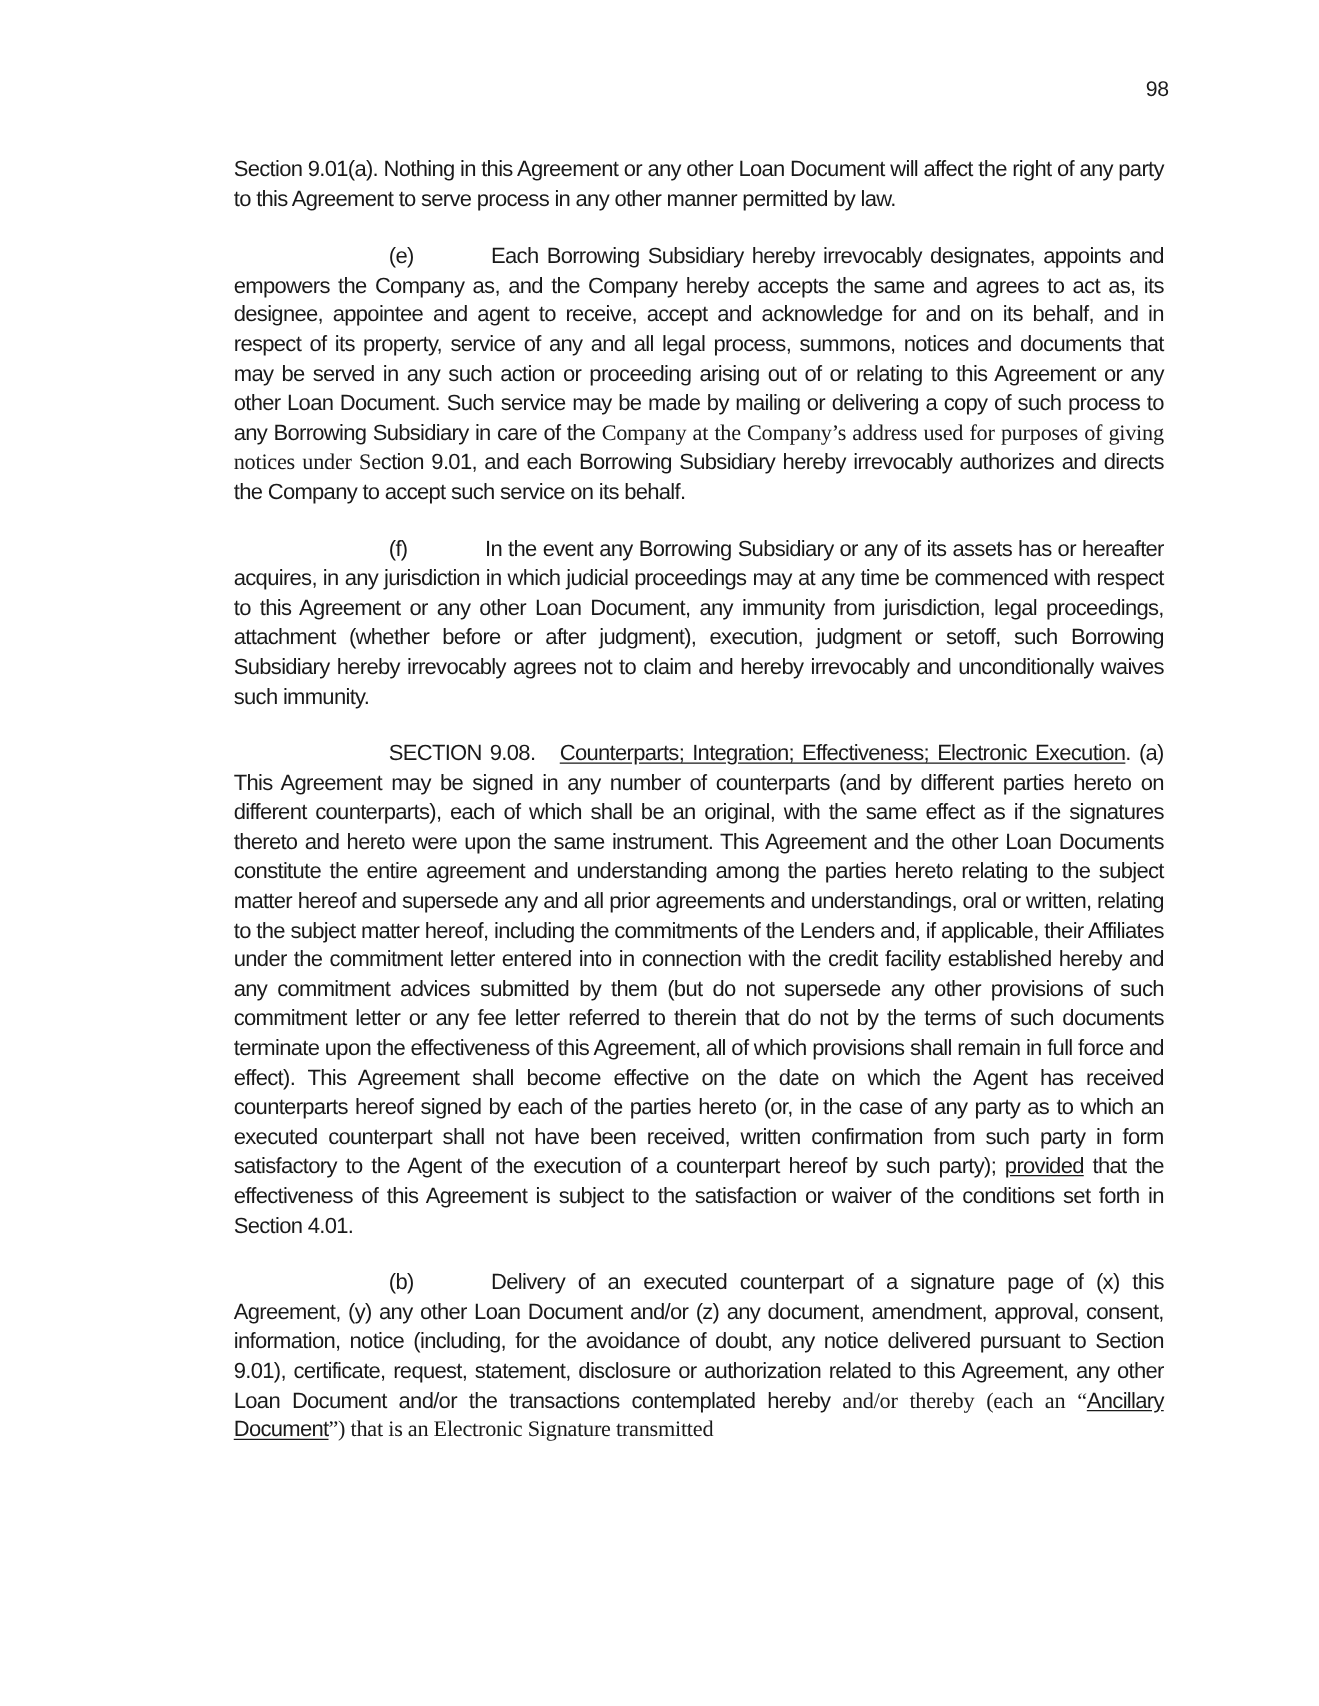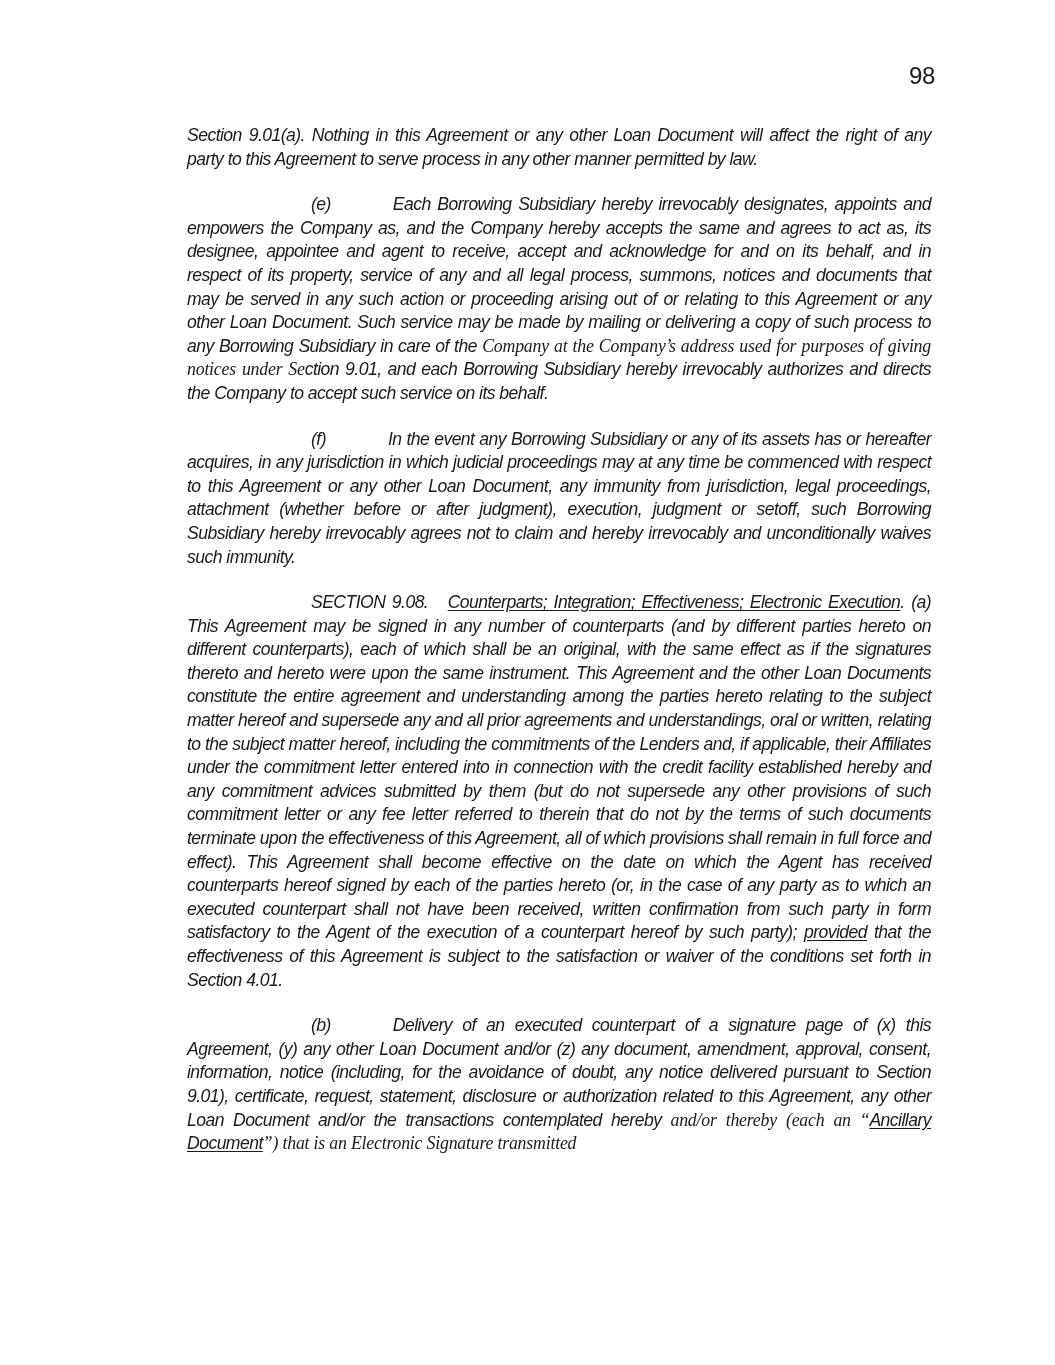--- a/index.html
+++ b/index.html
@@ -1,27 +1,27 @@
 <!DOCTYPE html>
 <html><head>
 <meta charset="utf-8">
 <style>
   html, body { margin: 0; padding: 0; background: #ffffff; }
   body { width: 1055px; height: 1365px; position: relative; overflow: hidden; }
   .page { position: absolute; left: 0; top: 0; width: 1055px; height: 1365px; background: #fff; }
   .page-number {
     position: absolute; right: 120px; top: 62px;
-    font-family: "Liberation Sans", sans-serif; font-size: 24px; color: #1a1a1a;
+    font-family: "Liberation Sans", sans-serif; font-size: 17px; color: #1a1a1a;
     letter-spacing: -0.3px;
     text-align: right;
   }
   .body {
     position: absolute; left: 187px; top: 124px; width: 744px;
     font-family: "Liberation Sans", sans-serif; font-size: 17.6px; line-height: 23.6px;
-    color: #1a1a1a; text-align: justify; letter-spacing: -0.55px; font-style: italic;
+    color: #1a1a1a; text-align: justify; letter-spacing: -0.55px;
   }
   .para { margin: 0 0 22px 0; }
   .indent { display: inline-block; width: 124px; }
   .tab { display: inline-block; width: 62px; }
   .u { text-decoration: underline; text-underline-offset: 2px; }
   .serif { font-family: "Liberation Serif", serif; letter-spacing: -0.2px; font-size: 17.8px; }
 </style>
 </head>
 <body>
 

